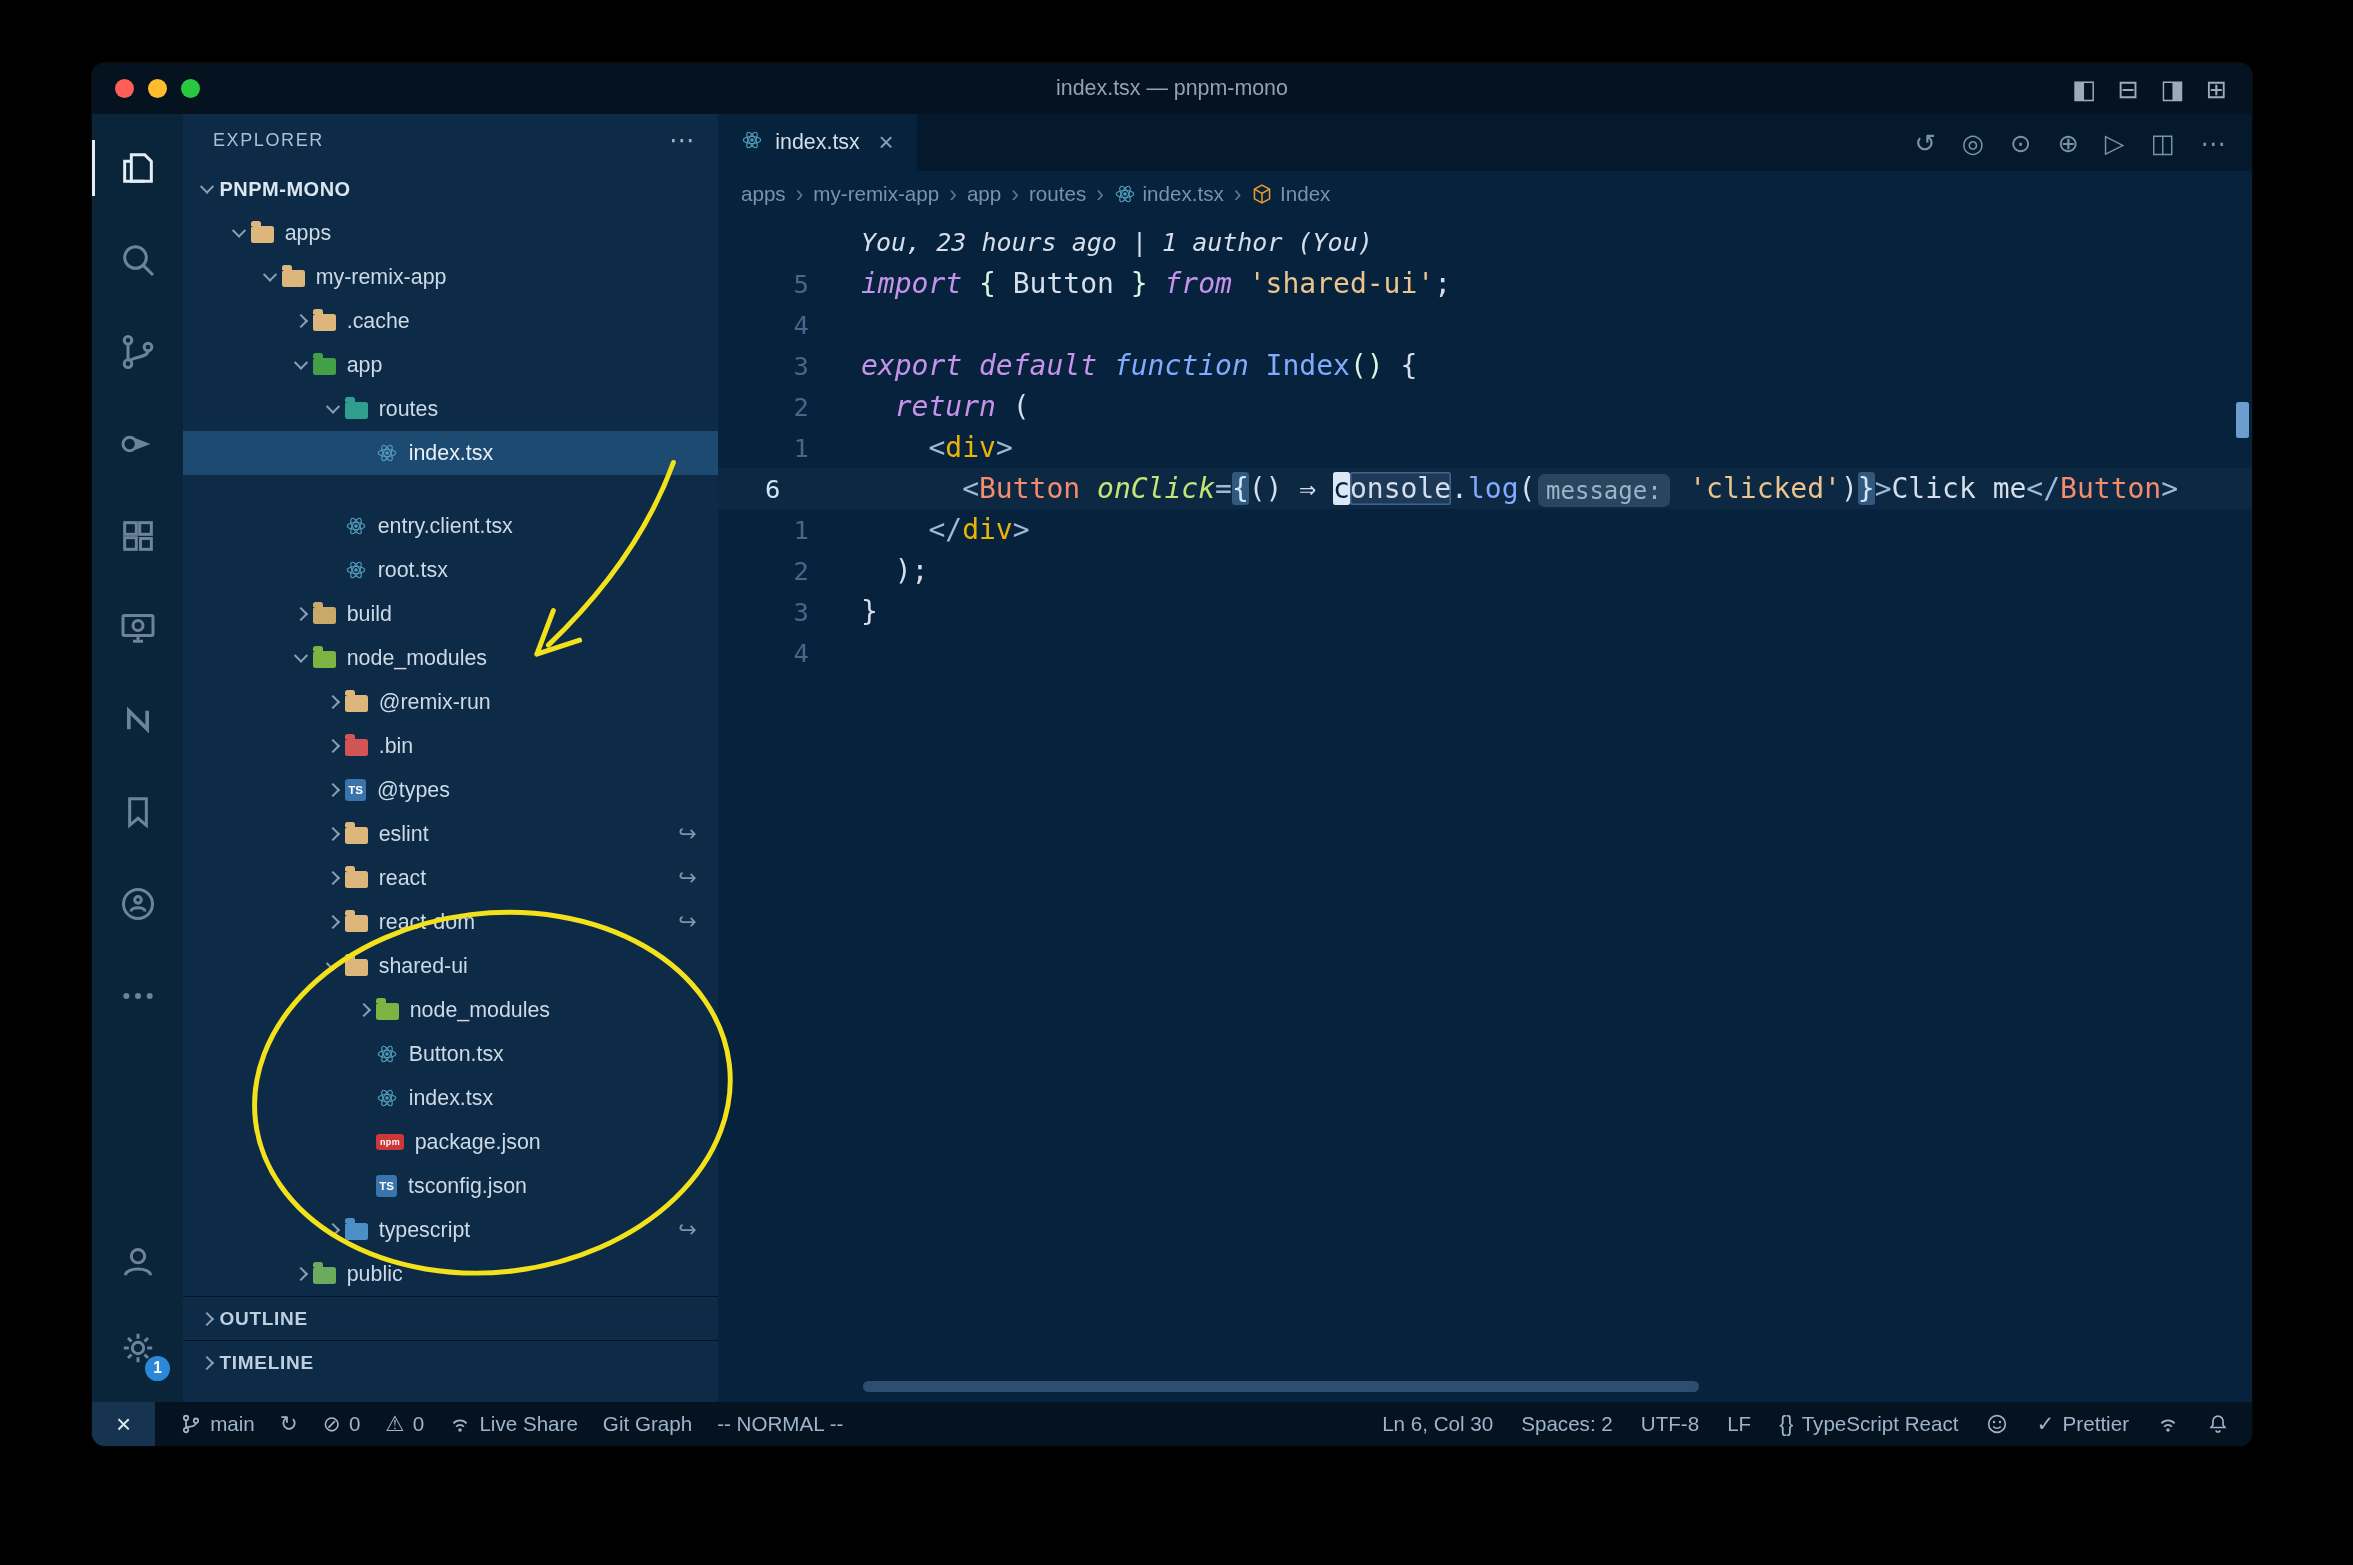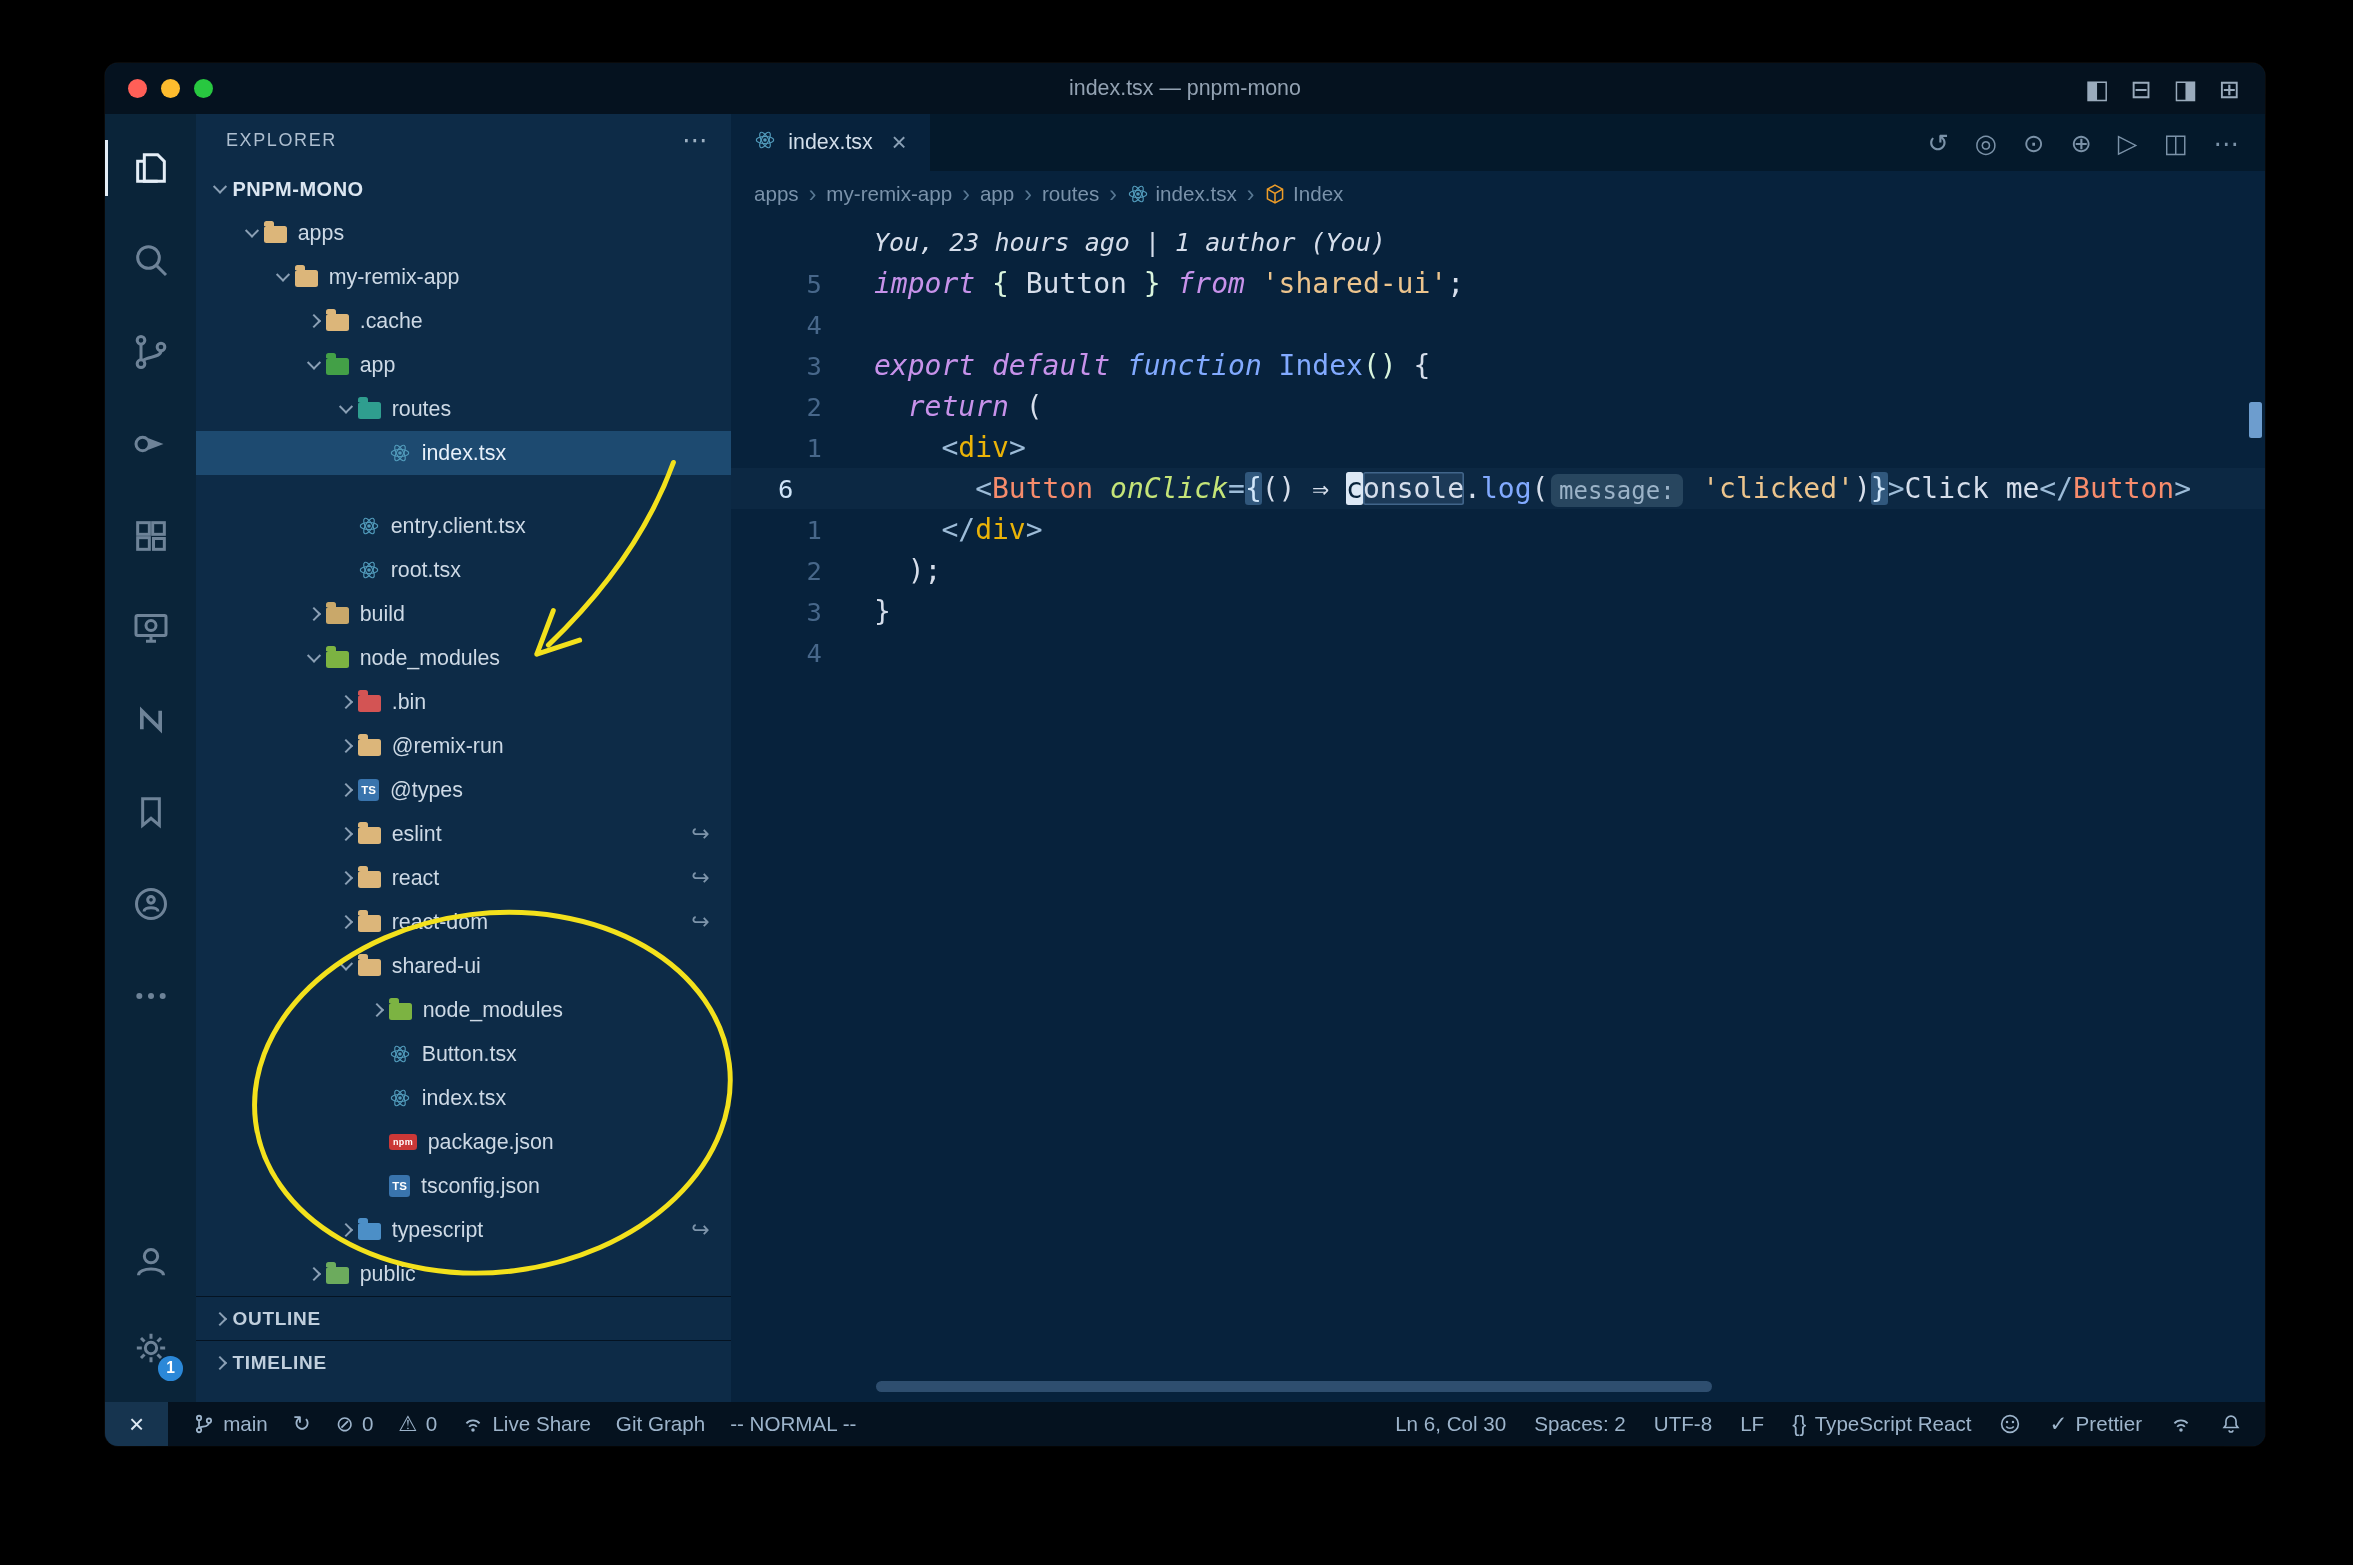--- a/index.html
+++ b/index.html
@@ -1,21 +1,21 @@
 <!DOCTYPE html>
 <html style="font-size:13px"><head>
 <meta charset="utf-8">
 <style>
   * { margin:0; padding:0; box-sizing:border-box; }
   body { width:2354px; height:1565px; background:#000; overflow:hidden;
          font-family:"Liberation Sans","DejaVu Sans",sans-serif; }
   .page { position:relative; width:2354px; height:1565px; background:#000; }
 
   
-  .window { position:absolute; left:105px; top:63px; width:2160px; height:1383px;
+  .window { position:absolute; left:92px; top:63px; width:2160px; height:1383px;
             background:#07223c; border-radius:13px; overflow:hidden;
             box-shadow:0 33px 99px rgba(0,0,0,.9), 0 0 0 0.8px rgba(255,255,255,.07);
             display:flex; flex-direction:column; }
 
   
   .titlebar { height:51px; background:#05121f; display:flex; align-items:center;
               position:relative; flex:none; }
   .traffic-lights { display:flex; gap:14px; padding-left:23px; }
   .tl { width:19px; height:19px; border-radius:50%; display:inline-block; }
   .tl.red { background:#ff5f57; } .tl.yellow { background:#febc2e; } .tl.green { background:#28c840; }
@@ -341,29 +341,29 @@
               <span class="chev open">
                 <i></i>
               </span>
               <span class="ficon ficon-folder" style="background: rgb(124, 179, 66);"></span>
               <span class="lbl">node_modules</span>
             </div>
             <div class="tree-row" style="padding-left: 137px;">
               <span class="chev closed">
                 <i></i>
               </span>
+              <span class="ficon ficon-folder" style="background: rgb(220, 182, 122);"></span>
+              <span class="lbl">@remix-run</span>
+            </div>
+            <div class="tree-row" style="padding-left: 137px;">
+              <span class="chev closed">
+                <i></i>
+              </span>
               <span class="ficon ficon-folder" style="background: rgb(211, 84, 84);"></span>
               <span class="lbl">.bin</span>
-            </div>
-            <div class="tree-row" style="padding-left: 137px;">
-              <span class="chev closed">
-                <i></i>
-              </span>
-              <span class="ficon ficon-folder" style="background: rgb(220, 182, 122);"></span>
-              <span class="lbl">@remix-run</span>
             </div>
             <div class="tree-row" style="padding-left: 137px;">
               <span class="chev closed">
                 <i></i>
               </span>
               <span class="ficon ficon-badge badge-ts" style="background: rgb(57, 116, 173);">TS</span>
               <span class="lbl">@types</span>
             </div>
             <div class="tree-row" style="padding-left: 137px;">
               <span class="chev closed">

